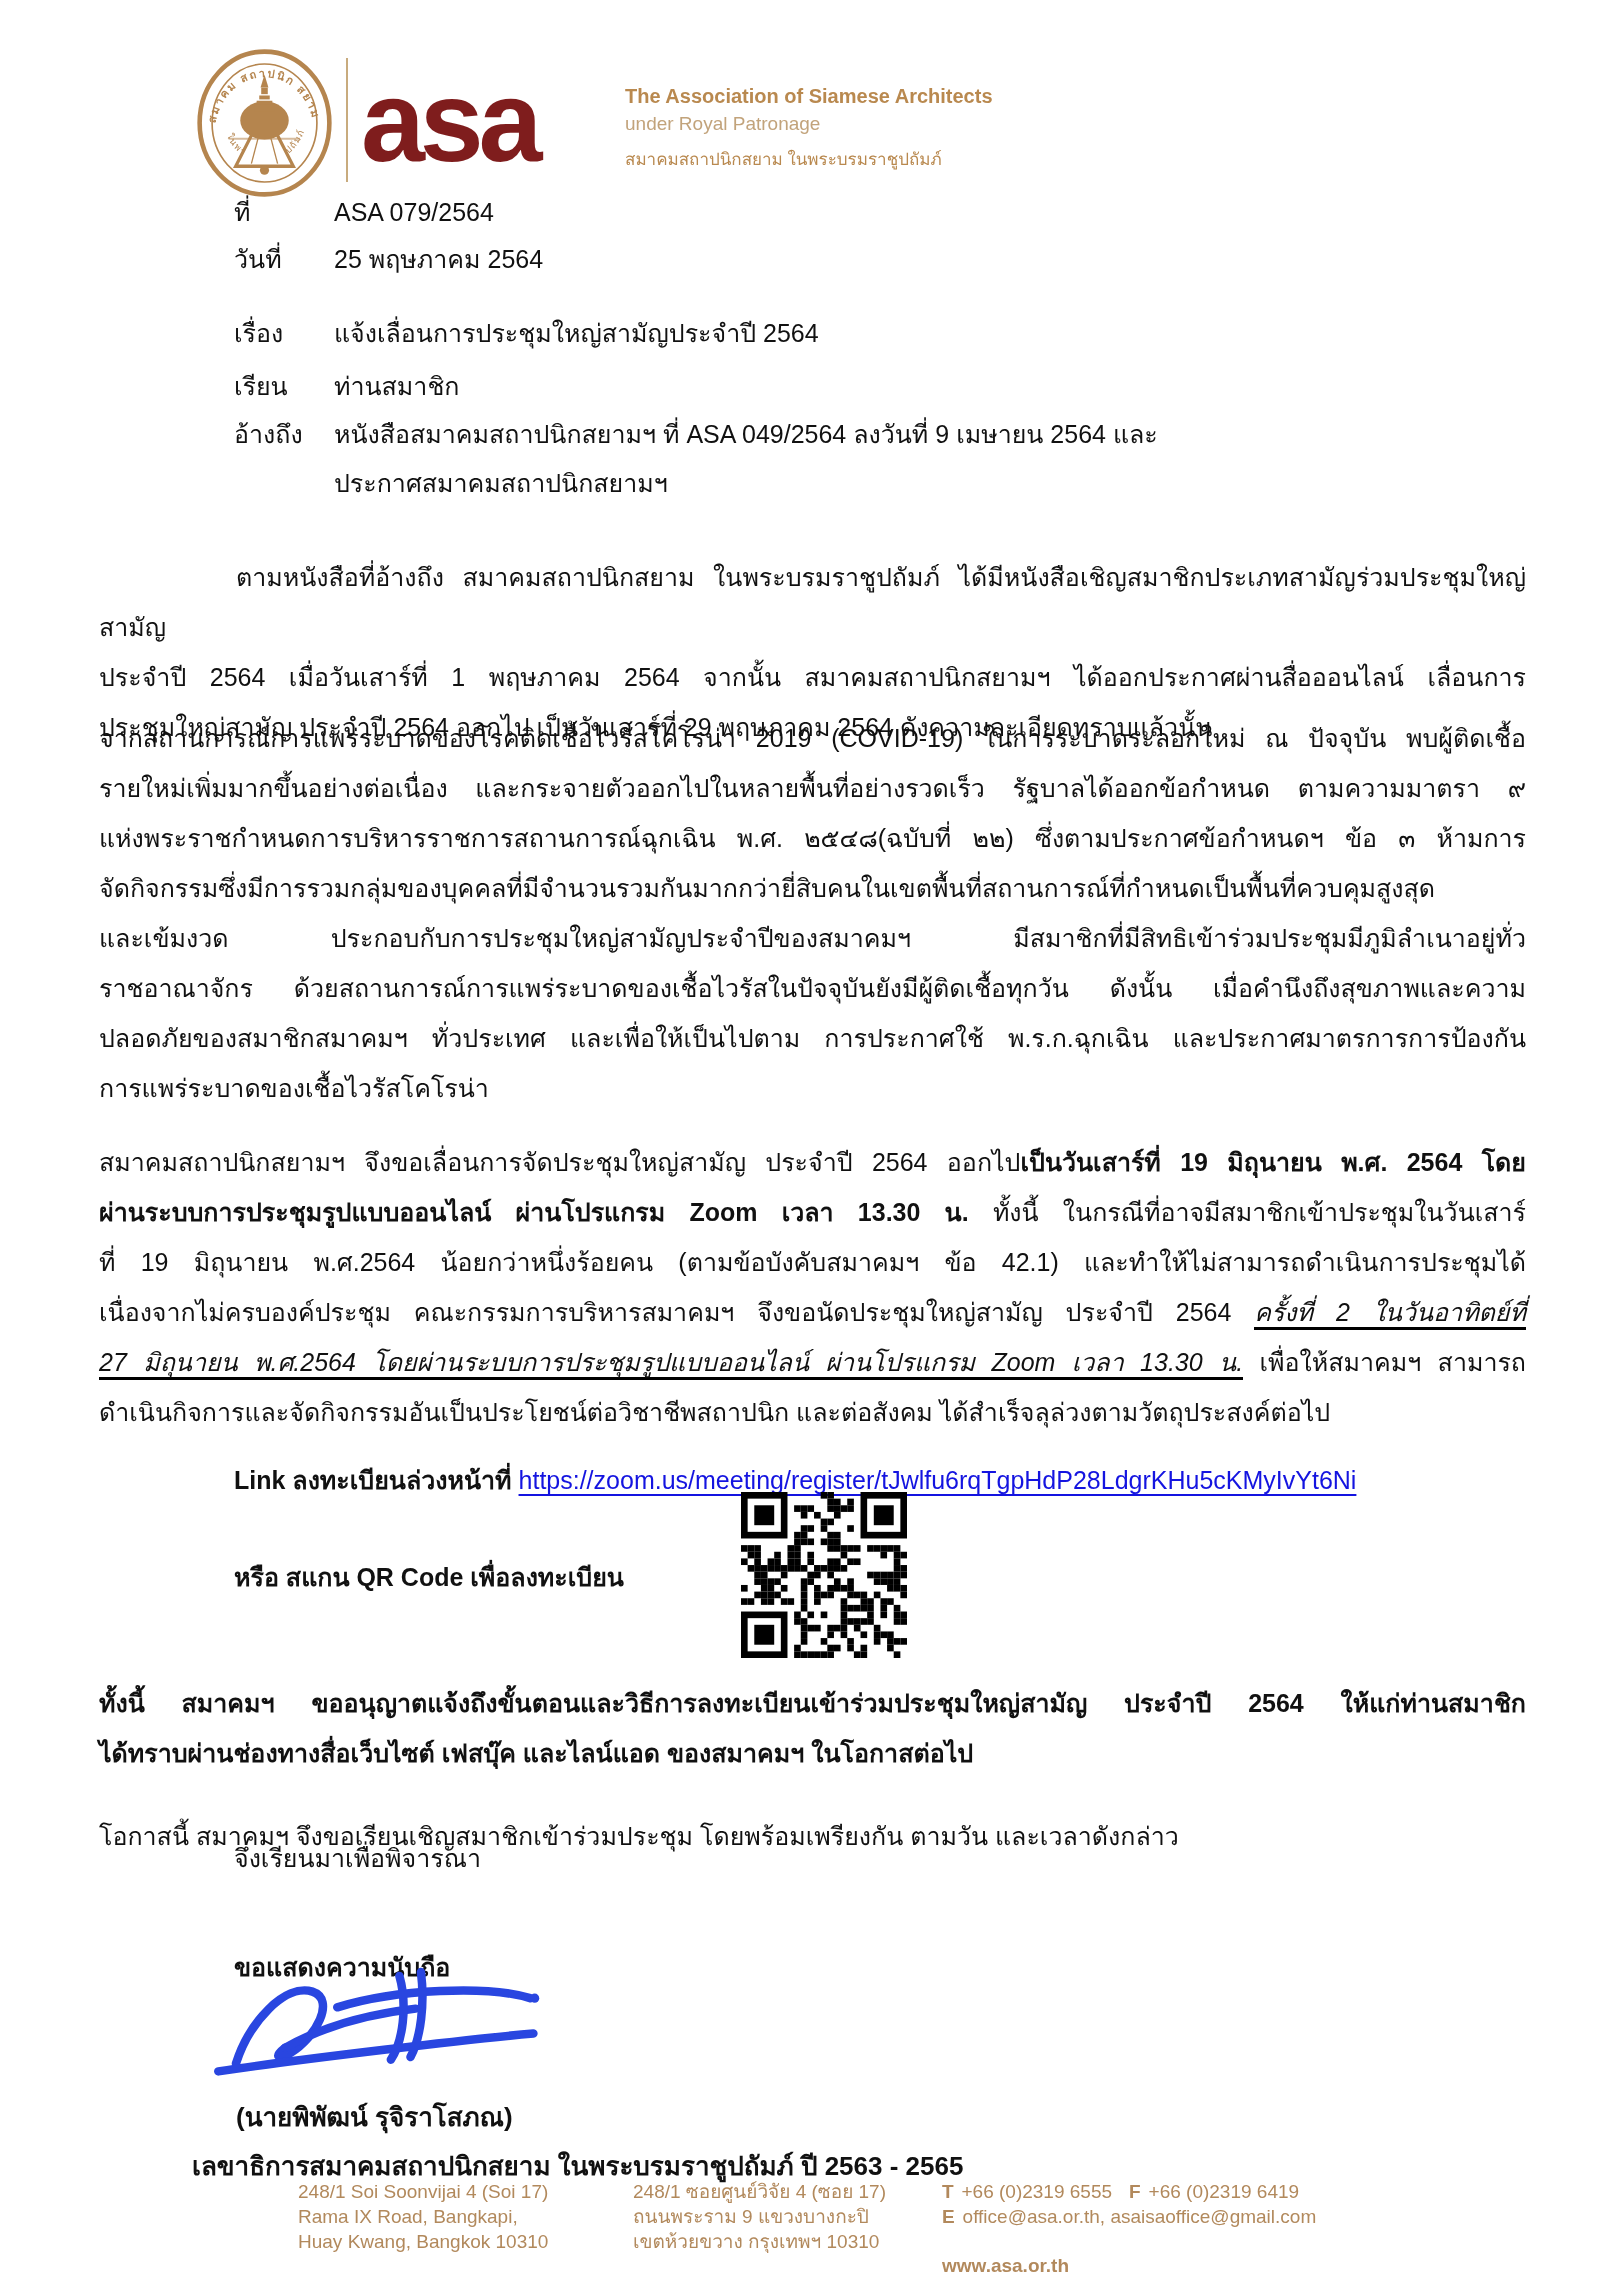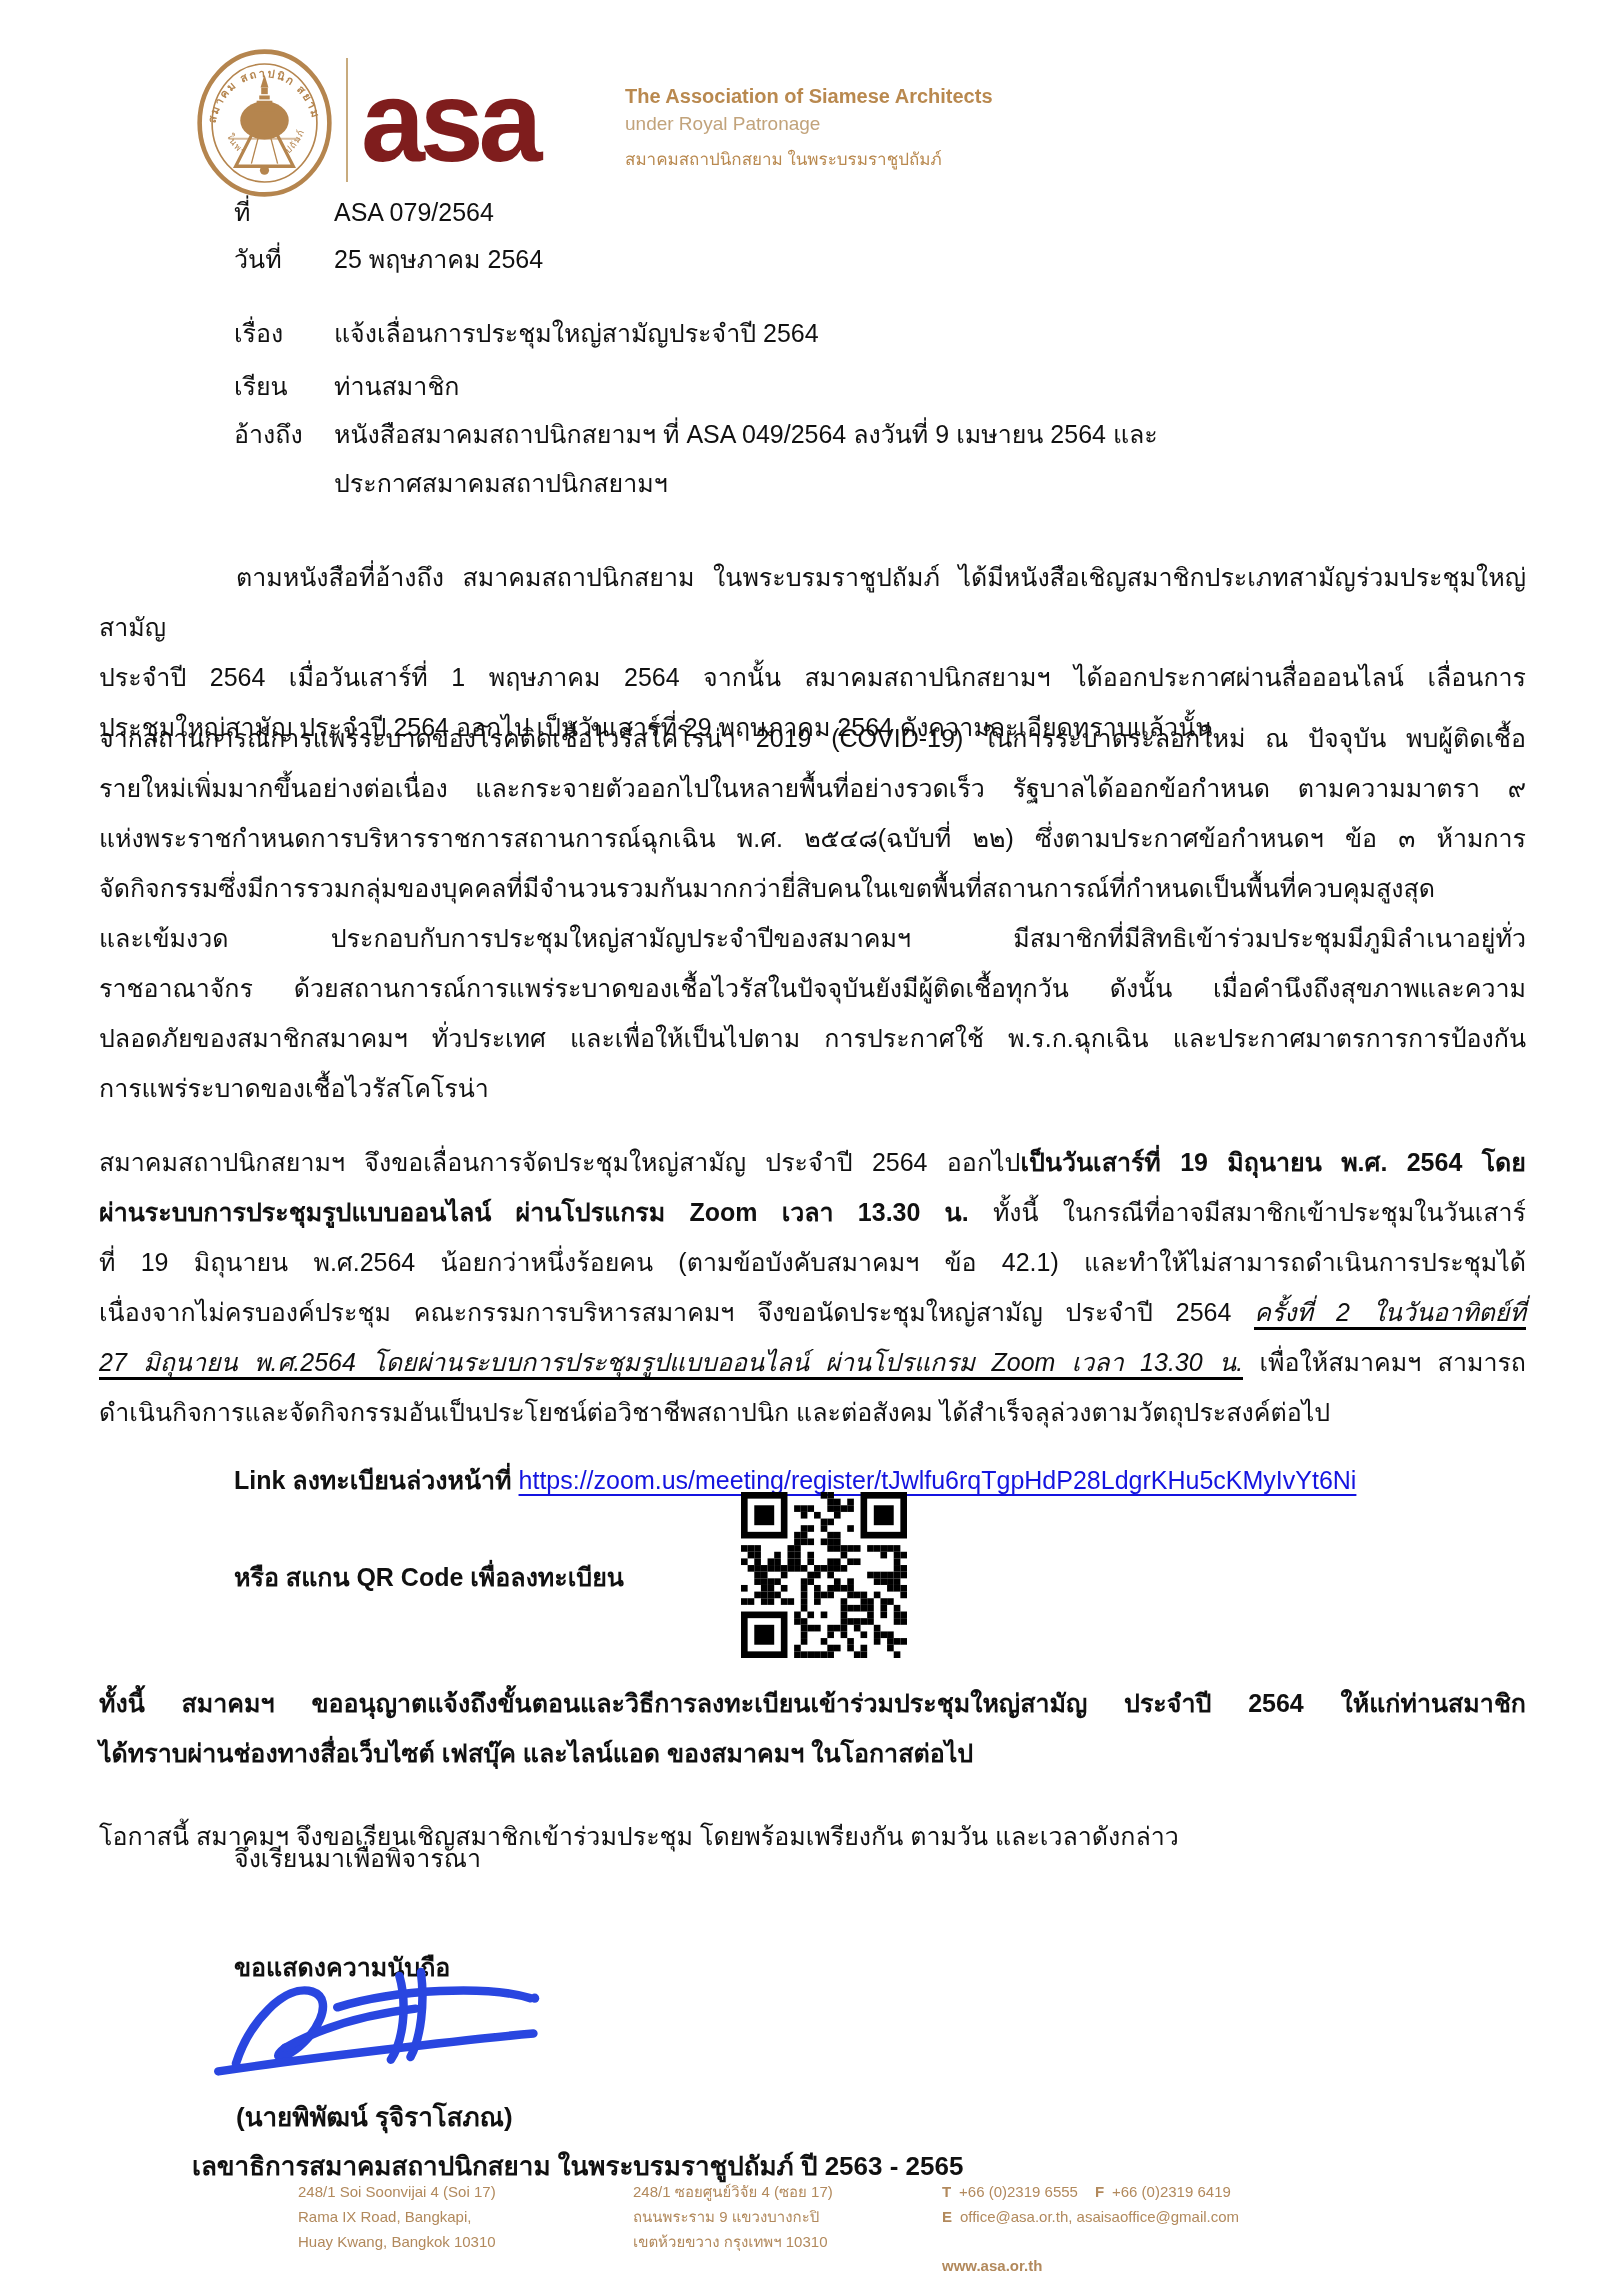--- a/index.html
+++ b/index.html
@@ -12,21 +12,21 @@
   .b{font-weight:700;margin-top:24px;}
   .ui{font-style:italic;border-bottom:3.3px solid #000;padding-bottom:0.7px;}
   .just .line:not(:last-child){text-align:justify;text-align-last:justify;}
   .ind .line:first-child{text-indent:137px;}
   .url{color:#1414e0;text-decoration:underline;text-decoration-thickness:2px;text-underline-offset:4.6px;word-break:break-all;}
   .org-en{font-size:20px;font-weight:700;color:#b9894f;line-height:25px;}
   .org-pat{font-size:19px;color:#c2a37b;line-height:23.6px;margin-top:2.6px;}
   .org-th{font-size:17px;color:#b9894f;line-height:22px;margin-top:14px;}
   .asa-logo{font-size:115px;font-weight:700;color:#7f1d1d;letter-spacing:-5.2px;line-height:144px;}
   .divider{width:2px;background:#c8ab7e;}
-  .footcol{font-size:15px;line-height:25px;color:#b2895c;}
+  .footcol{font-size:19px;line-height:25px;color:#b2895c;}
   .footcol .line{white-space:nowrap;}
   .flab{font-weight:700;margin-right:7.9px;}
   .fgap{margin-left:17px;}
   .fsite{font-weight:700;margin-top:24px;}
 </style>
 </head>
 <body>
 
 <div class="page">
 

